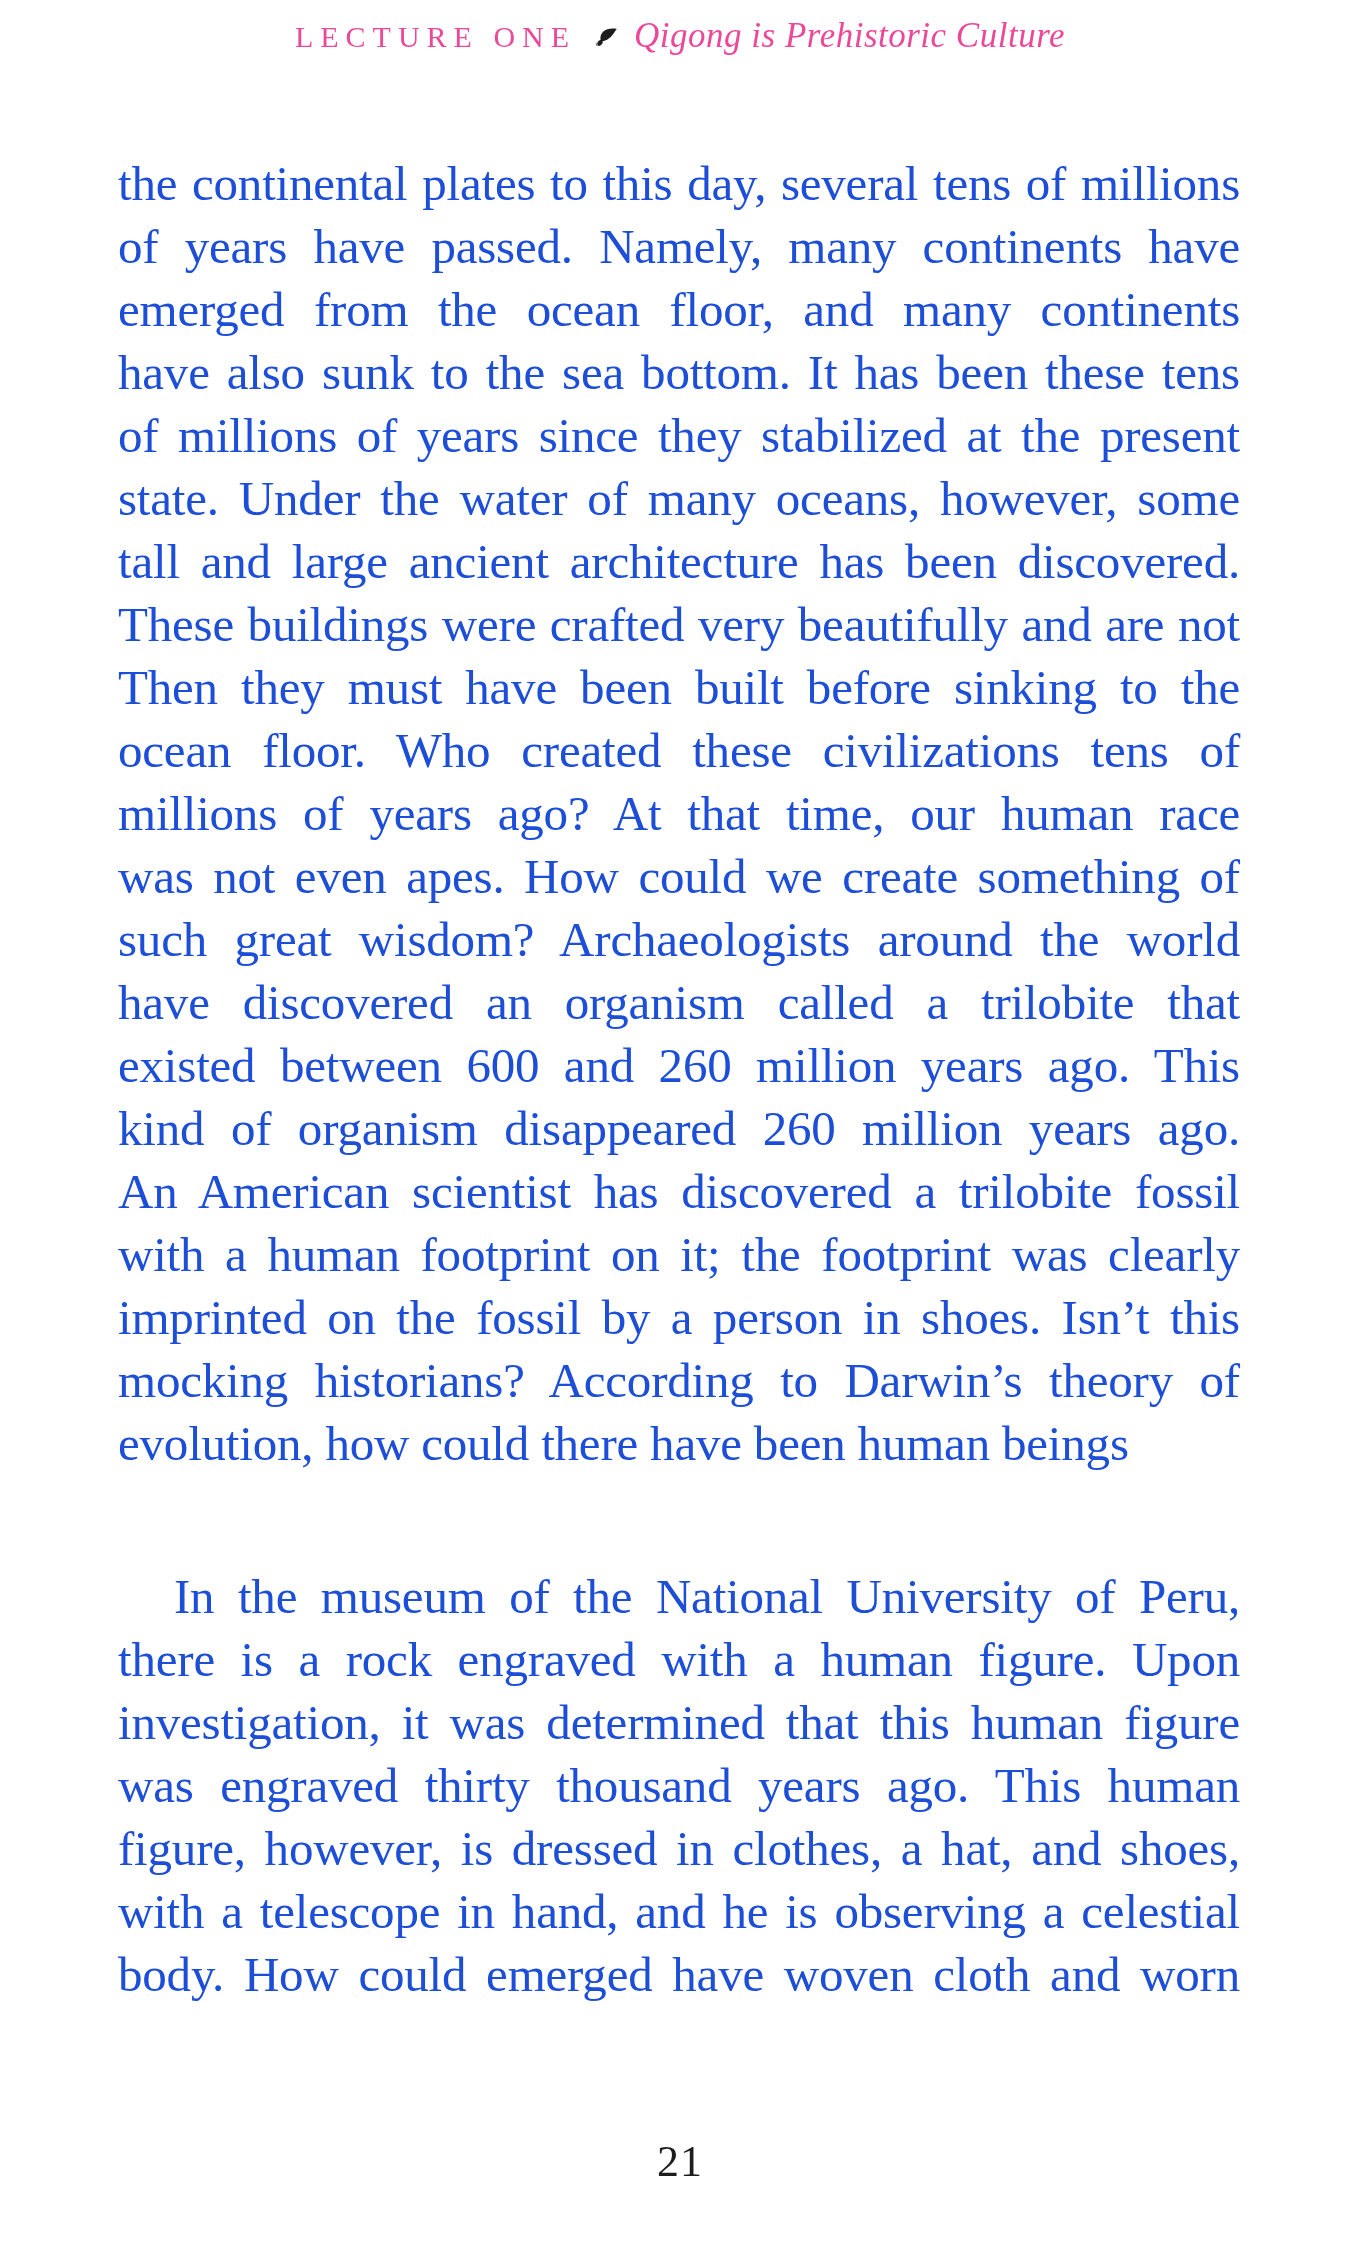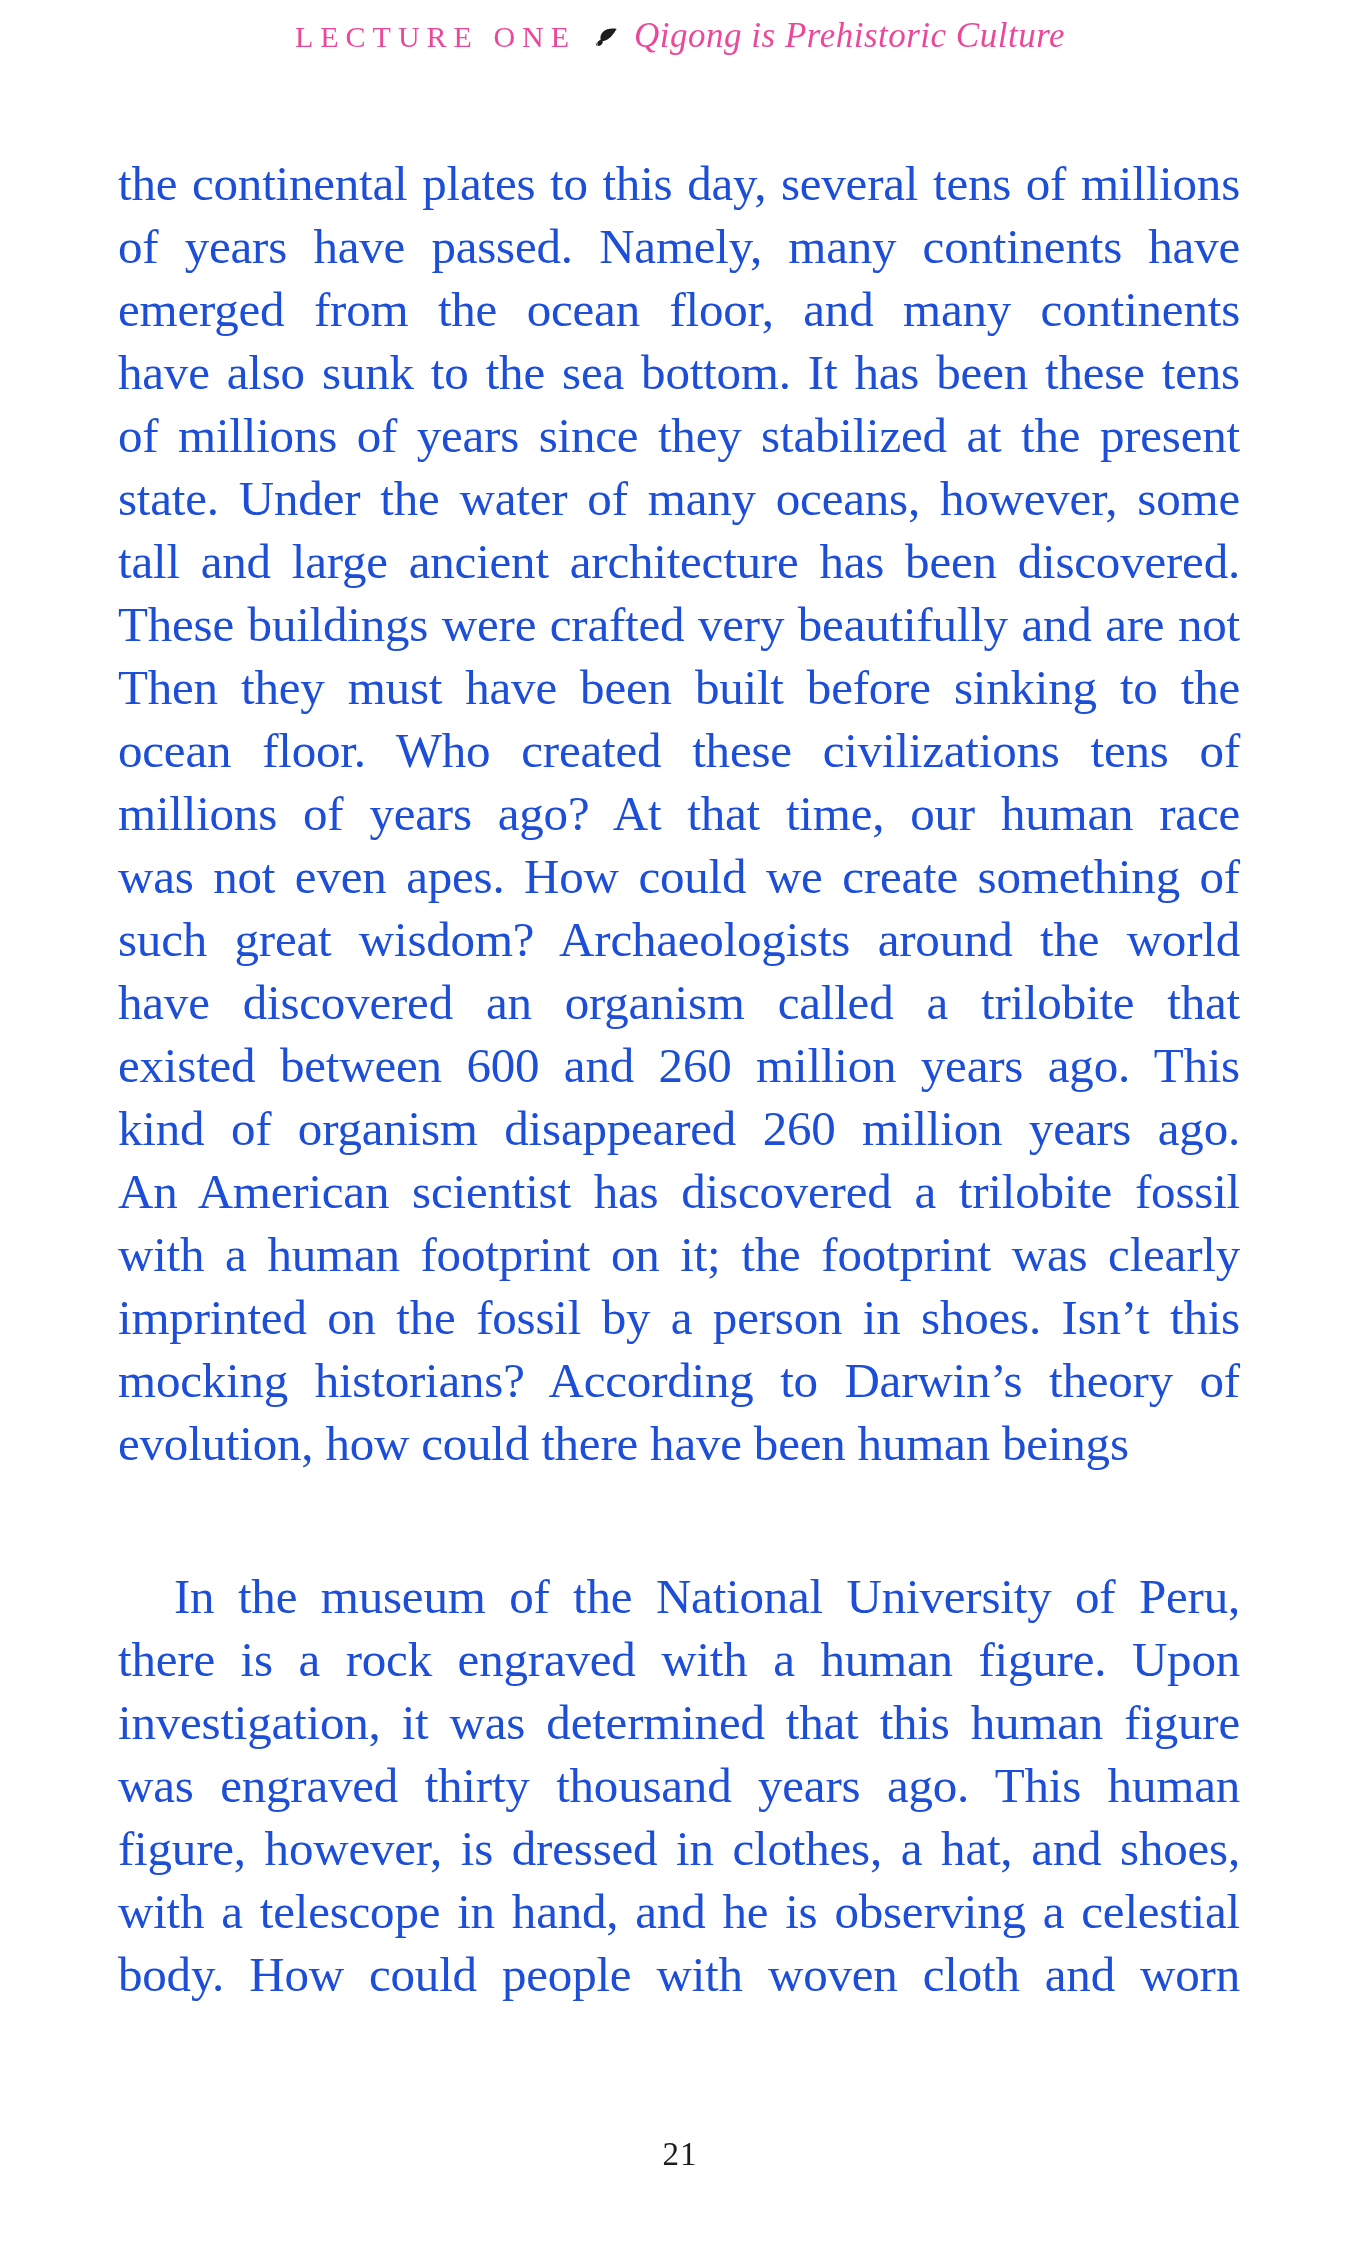--- a/index.html
+++ b/index.html
@@ -79,21 +79,21 @@
   .para-1 .line:first-child {
     text-indent: 56px;
   }
   
   .folio {
     position: absolute;
     top: 2136px;
     left: 0;
     right: 0;
     text-align: center;
-    font-size: 33px;
+    font-size: 44px;
     letter-spacing: 1px;
     color: #1d1d1d;
   }
 </style>
 </head>
 <body>
 
 <div class="page">
 
   <header class="running-head">
@@ -134,21 +134,21 @@
         <div class="line">mocking historians? According to Darwin’s theory of</div>
         <div class="line">evolution, how could there have been human beings</div>
       </div>
     <div class="para para-1">
         <div class="line">In the museum of the National University of Peru,</div>
         <div class="line">there is a rock engraved with a human figure. Upon</div>
         <div class="line">investigation, it was determined that this human figure</div>
         <div class="line">was engraved thirty thousand years ago. This human</div>
         <div class="line">figure, however, is dressed in clothes, a hat, and shoes,</div>
         <div class="line">with a telescope in hand, and he is observing a celestial</div>
-        <div class="line">body. How could people with woven cloth and worn</div>
+        <div class="line">body. How could emerged have woven cloth and worn</div>
       </div>
   </main>
 
   <footer>
     <div class="folio">21</div>
   </footer>
 
 </div>
 
 </body></html>

